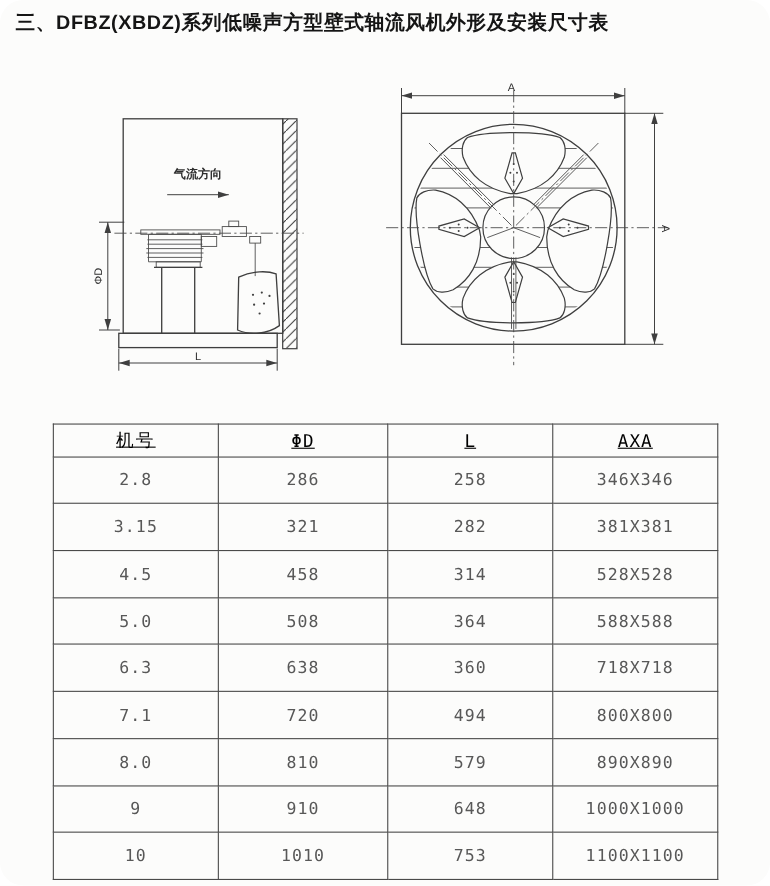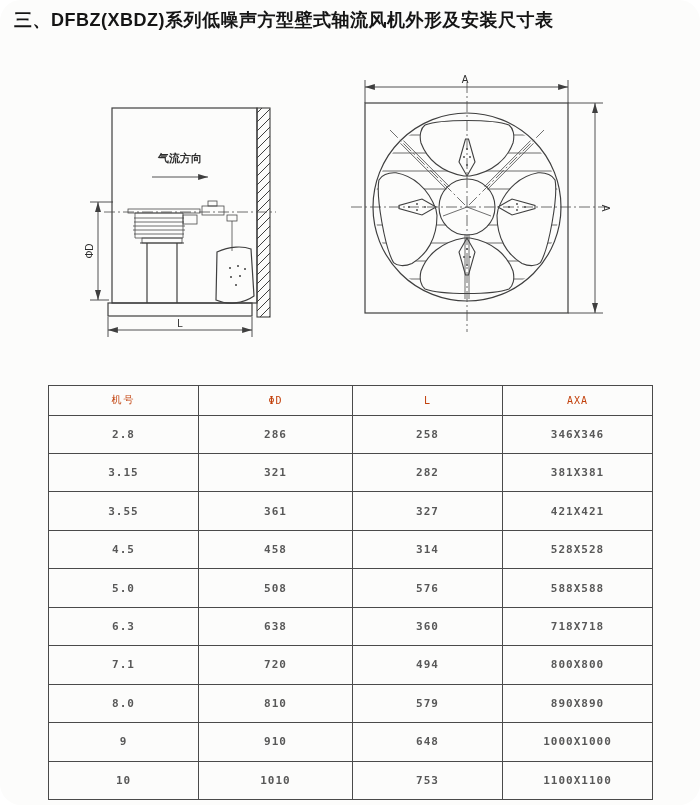--- a/index.html
+++ b/index.html
@@ -20,24 +20,24 @@
   svg .dim  { stroke:#3f3f3f; stroke-width:0.9; fill:none; }
   svg .wht  { fill:#fcfcfb; stroke:#3f3f3f; stroke-width:1.1; }
   svg text  { fill:#2e2e2e; font-family:"Liberation Sans", sans-serif; }
   .spec-table {
     position:absolute; left:48px; top:385px; width:604px; height:415px;
     border-collapse:collapse; table-layout:fixed;
   }
   .spec-table th, .spec-table td {
     border:1px solid #4a4a4a; text-align:center; vertical-align:middle;
     color:#585858; font-family:"DejaVu Sans Mono", monospace;
-    font-size:11px; letter-spacing:1px; height:29.6px;font-weight:bold;
+    font-size:15px; letter-spacing:1px; height:29.6px;
   }
   .spec-table th {
-    font-weight:normal; color:#c2410c; font-size:10px;
+    font-weight:normal; color:#000000; font-size:16px;text-decoration:underline;
   }
   .spec-table th:first-child { font-family:"Liberation Sans", sans-serif; letter-spacing:2px; }
 </style>
 </head>
 <body>
 
 <div class="page">
 
   <div class="title">三、DFBZ(XBDZ)系列低噪声方型壁式轴流风机外形及安装尺寸表</div>
 
@@ -252,35 +252,29 @@
           <td>258</td>
           <td>346X346</td>
         </tr>
         <tr>
           <td>3.15</td>
           <td>321</td>
           <td>282</td>
           <td>381X381</td>
         </tr>
         <tr>
-          <td>3.55</td>
-          <td>361</td>
-          <td>327</td>
-          <td>421X421</td>
-        </tr>
-        <tr>
           <td>4.5</td>
           <td>458</td>
           <td>314</td>
           <td>528X528</td>
         </tr>
         <tr>
           <td>5.0</td>
           <td>508</td>
-          <td>576</td>
+          <td>364</td>
           <td>588X588</td>
         </tr>
         <tr>
           <td>6.3</td>
           <td>638</td>
           <td>360</td>
           <td>718X718</td>
         </tr>
         <tr>
           <td>7.1</td>

